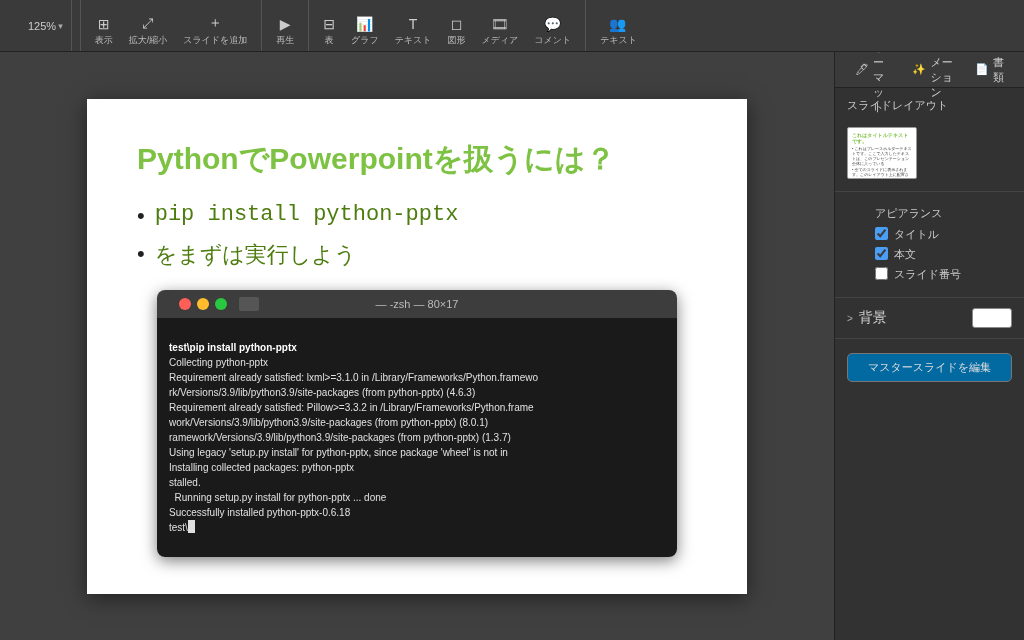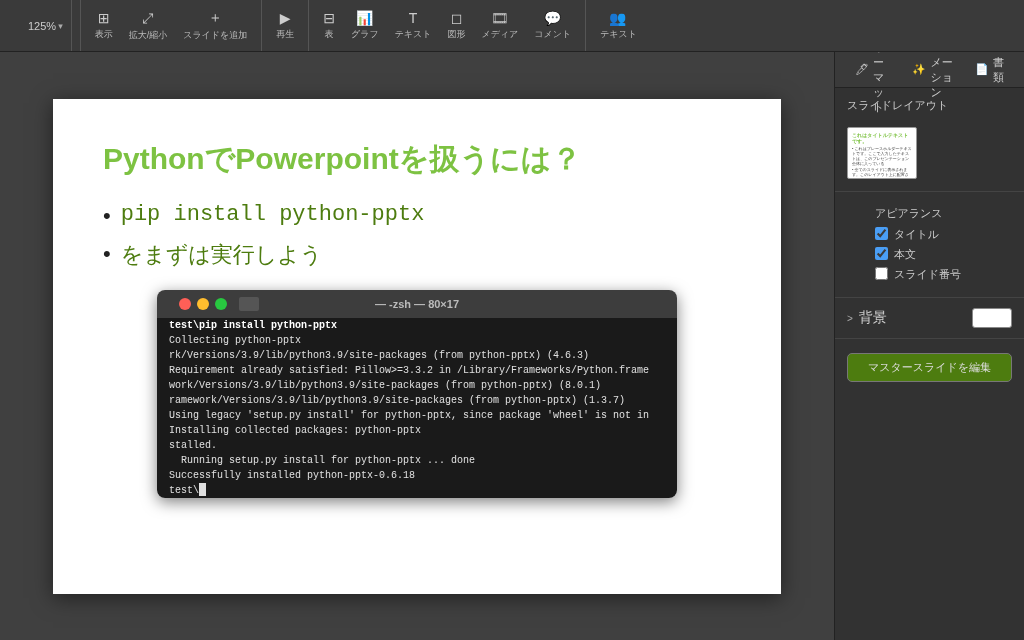--- a/index.html
+++ b/index.html
@@ -18,21 +18,21 @@
       background: #3a3a3a;
       border-bottom: 1px solid #222;
       height: 52px;
       display: flex;
       align-items: center;
       padding: 0 12px;
       gap: 0;
     }
     .toolbar-group {
       display: flex;
-      align-items: center;
+      align-items: flex-end;
       gap: 4px;
       padding: 0 8px;
       border-right: 1px solid #555;
       height: 100%;
     }
     .toolbar-group:last-child { border-right: none; }
     .tb-item {
       display: flex;
       flex-direction: column;
       align-items: center;
@@ -78,21 +78,21 @@
       background: #404040;
       display: flex;
       align-items: center;
       justify-content: center;
       padding: 20px;
     }
 
     
     #slide {
       background: white;
-      width: 728px;
+      width: 660px;
       height: 495px;
       padding: 40px 50px 30px 50px;
       position: relative;
       box-shadow: 0 4px 20px rgba(0,0,0,0.5);
     }
 
     .slide-title {
       color: #7dc242;
       font-size: 30px;
       font-weight: bold;
@@ -132,37 +132,36 @@
       box-shadow: 0 4px 15px rgba(0,0,0,0.5);
     }
     .terminal-titlebar {
       background: #3d3d3d;
       height: 28px;
       display: flex;
       align-items: center;
       padding: 0 22px;
       gap: 6px;
       position: relative;
-      font-weight: bold;
     }
     .dot { width: 12px; height: 12px; border-radius: 50%; }
     .dot-red { background: #ff5f57; }
     .dot-yellow { background: #ffbd2e; }
     .dot-green { background: #28c840; }
     .terminal-title {
       position: absolute;
       left: 50%;
       transform: translateX(-50%);
       color: #bbb;
       font-size: 11px;
     }
     .terminal-body {
       background: #1a1a1a;
-      padding: 0 12px;
-      font-family: Liberation Mono, monospace;
+      padding: 22px 12px;
+      font-family: Liberation Sans, sans-serif;
       font-size: 10px;
       color: #e0e0e0;
       line-height: 1.5;
       min-height: 160px;
     }
     .terminal-body .cmd { color: #ffffff; font-weight: bold; }
     .cursor {
       display: inline-block;
       width: 7px;
       height: 13px;
@@ -269,21 +268,21 @@
       width: 40px;
       height: 20px;
       background: white;
       border: 1px solid #888;
       border-radius: 3px;
       cursor: pointer;
     }
 
     .btn-edit-master {
       margin: 10px 12px;
-      background: #4d7c0f;
+      background: #0369a1;
       border: 1px solid #777;
       border-radius: 5px;
       color: #ddd;
       font-size: 11px;
       padding: 6px 0;
       cursor: pointer;
       text-align: center;
       width: calc(100% - 24px);
     }
 
@@ -395,20 +394,21 @@
         <div class="terminal-titlebar">
           <div class="dot dot-red"></div>
           <div class="dot dot-yellow"></div>
           <div class="dot dot-green"></div>
           <div style="width:20px;height:14px;background:#555;border-radius:2px;margin-left:6px;"></div>
           <span class="terminal-title">— -zsh — 80×17</span>
         </div>
         <div class="terminal-body">
           <div><span class="cmd">test\pip install python-pptx</span></div>
           <div>Collecting python-pptx</div>
+          <div>Requirement already satisfied: lxml&gt;=3.1.0 in /Library/Frameworks/Python.framewo</div>
           <div>rk/Versions/3.9/lib/python3.9/site-packages (from python-pptx) (4.6.3)</div>
           <div>Requirement already satisfied: Pillow&gt;=3.3.2 in /Library/Frameworks/Python.frame</div>
           <div>work/Versions/3.9/lib/python3.9/site-packages (from python-pptx) (8.0.1)</div>
           <div>ramework/Versions/3.9/lib/python3.9/site-packages (from python-pptx) (1.3.7)</div>
           <div>Using legacy 'setup.py install' for python-pptx, since package 'wheel' is not in</div>
           <div>Installing collected packages: python-pptx</div>
           <div>stalled.</div>
           <div>&nbsp;&nbsp;Running setup.py install for python-pptx ... done</div>
           <div>Successfully installed python-pptx-0.6.18</div>
           <div>test\<span class="cursor"></span></div>

